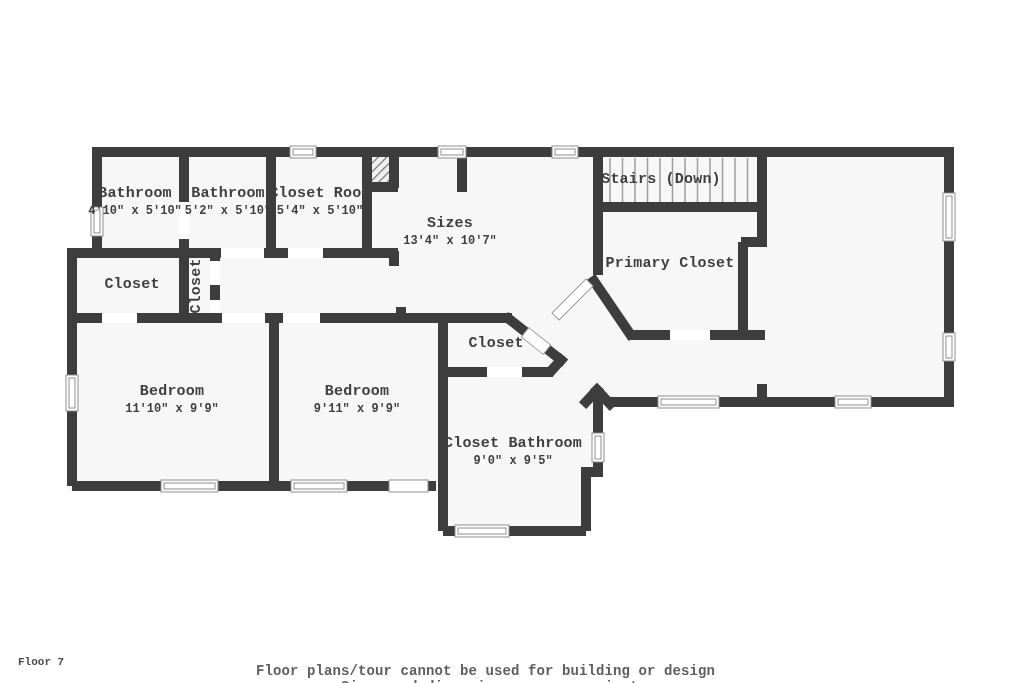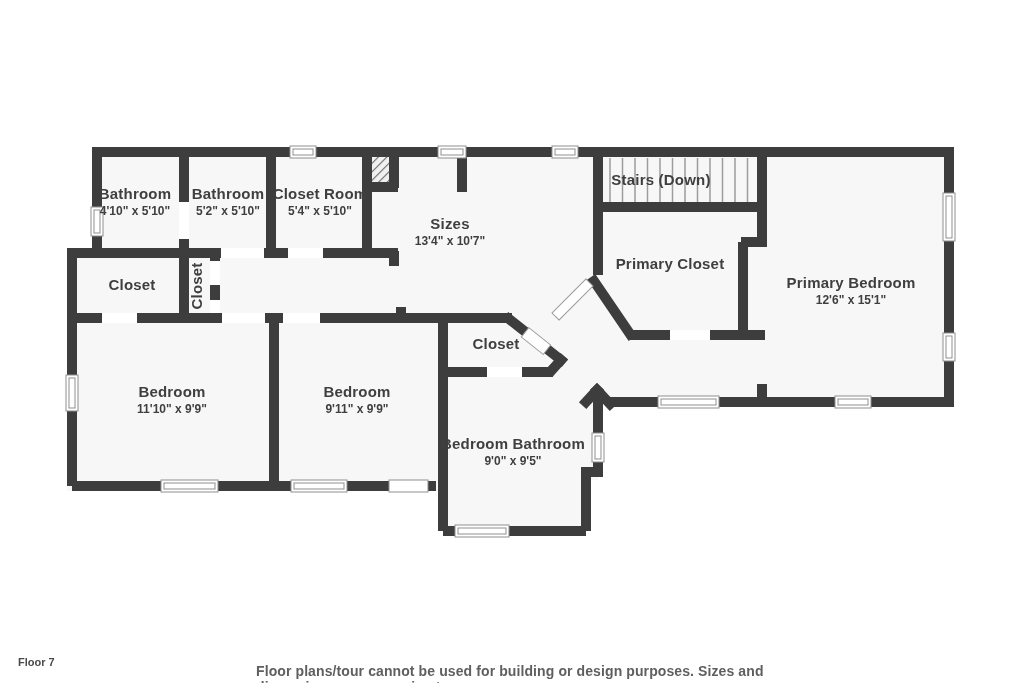--- a/index.html
+++ b/index.html
@@ -1,17 +1,17 @@
 <!DOCTYPE html>
 <html><head>
 <meta charset="utf-8">
 <style>
   html,body{margin:0;padding:0;background:#ffffff;}
   #screen{position:relative;width:1024px;height:683px;background:#ffffff;overflow:hidden;
-          font-family:Liberation Sans, sans-serif;}
+          font-family:Liberation Mono, monospace;}
   #plan-svg{position:absolute;left:0;top:0;}
   .room-label{position:absolute;transform:translate(-50%,-50%);text-align:center;
               color:#3f3f3f;font-weight:bold;white-space:nowrap;line-height:1.3;}
   .room-label.rot{transform:translate(-50%,-50%) rotate(-90deg);}
   .room-name{display:block;font-size:15px;letter-spacing:.2px;}
   .room-dims{display:block;font-size:12px;margin-top:0px;}
   .floor-tag{position:absolute;left:18px;top:656px;font-size:11px;font-weight:bold;color:#4a4a4a;}
   .disclaimer{position:absolute;left:50%;top:663px;transform:translateX(-50%);
               font-size:14px;font-weight:bold;color:#5f5f5f;letter-spacing:.1px;}
 </style>
@@ -193,42 +193,38 @@
   <div class="room-label" style="left:450px;top:232px">
     <span class="room-name">Sizes</span>
     <span class="room-dims">13'4" x 10'7"</span>
   </div>
   <div class="room-label" style="left:661px;top:180px">
     <span class="room-name">Stairs (Down)</span>
   </div>
   <div class="room-label" style="left:670px;top:264px">
     <span class="room-name">Primary Closet</span>
   </div>
-  <div class="room-label" style="left:851px;top:291px">
-    <span class="room-name">Primary Bedroom</span>
-    <span class="room-dims">12'6" x 15'1"</span>
-  </div>
   <div class="room-label" style="left:132px;top:285px">
     <span class="room-name">Closet</span>
   </div>
   <div class="room-label rot" style="left:197px;top:286px">
     <span class="room-name">Closet</span>
   </div>
   <div class="room-label" style="left:172px;top:400px">
     <span class="room-name">Bedroom</span>
     <span class="room-dims">11'10" x 9'9"</span>
   </div>
   <div class="room-label" style="left:357px;top:400px">
     <span class="room-name">Bedroom</span>
     <span class="room-dims">9'11" x 9'9"</span>
   </div>
   <div class="room-label" style="left:496px;top:344px">
     <span class="room-name">Closet</span>
   </div>
   <div class="room-label" style="left:513px;top:452px">
-    <span class="room-name">Bedroom Bathroom</span>
+    <span class="room-name">Closet Bathroom</span>
     <span class="room-dims">9'0" x 9'5"</span>
   </div>
 
   <div class="floor-tag">Floor 7</div>
   <div class="disclaimer">Floor plans/tour cannot be used for building or design purposes. Sizes and dimensions are approximate.</div>
 
 </div>
 
 </body></html>

